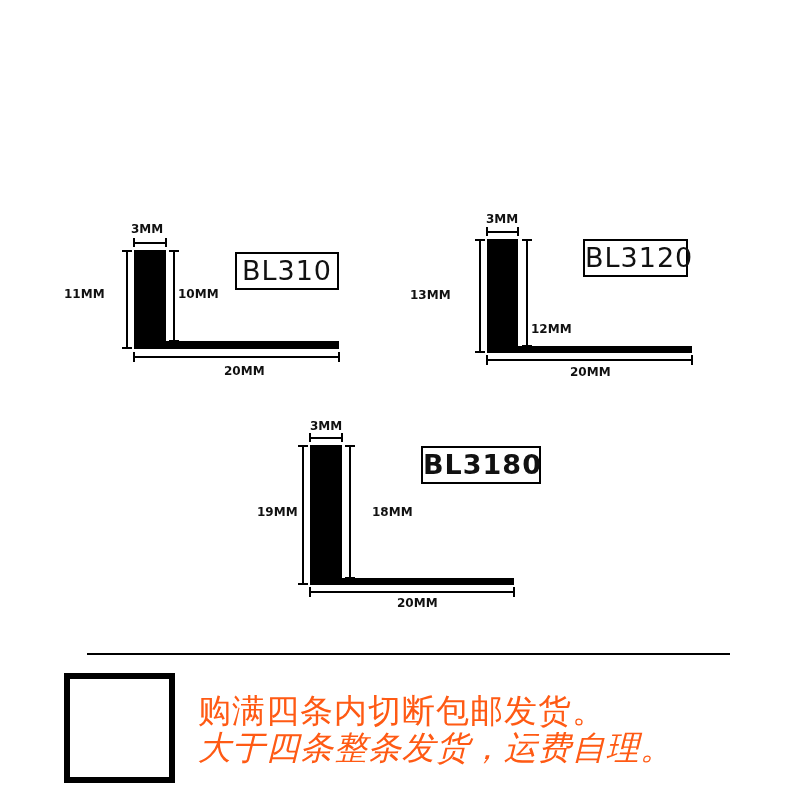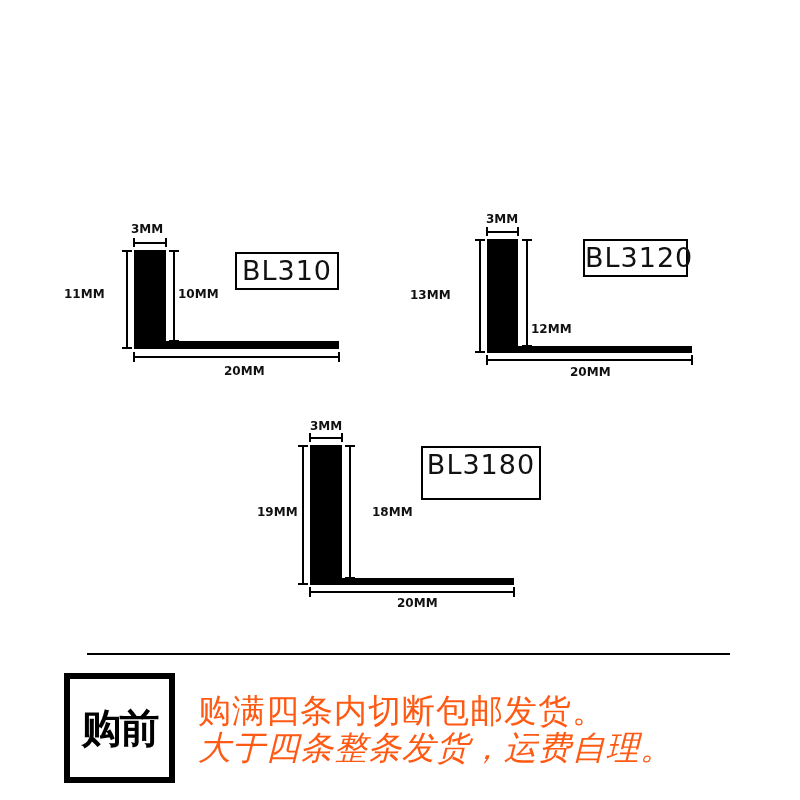--- a/index.html
+++ b/index.html
@@ -77,22 +77,21 @@
   <div class="blk" style="left:298px;top:583px;width:10px;height:2px;"></div>
   <div class="dimtxt" style="left:257px;top:505px;">19MM</div>
   <div class="blk" style="left:349px;top:445px;width:2px;height:133px;"></div>
   <div class="blk" style="left:345px;top:445px;width:10px;height:2px;"></div>
   <div class="blk" style="left:345px;top:577px;width:10px;height:2px;"></div>
   <div class="dimtxt" style="left:351px;top:505px;padding-left:21px;">18MM</div>
   <div class="blk" style="left:310px;top:591px;width:204px;height:2px;"></div>
   <div class="blk" style="left:309px;top:587px;width:2px;height:10px;"></div>
   <div class="blk" style="left:513px;top:587px;width:2px;height:10px;"></div>
   <div class="dimtxt" style="left:397px;top:596px;">20MM</div>
-  <div class="label" style="left:421px;top:446px;width:120px;height:54px;">BL3180</div>
+  <div class="label" style="left:421px;top:446px;width:120px;height:38px;font-weight:bold;">BL3180</div>
 </div>
 
 <div class="divider"></div>
 
 <div class="notice-box">
-  <span>购前</span>
 </div>
 <div class="notice-line" style="top:691px;">购满四条内切断包邮发货。</div>
 <div class="notice-line" style="top:728px;font-style:italic;">大于四条整条发货，运费自理。</div>
 
 </body></html>

